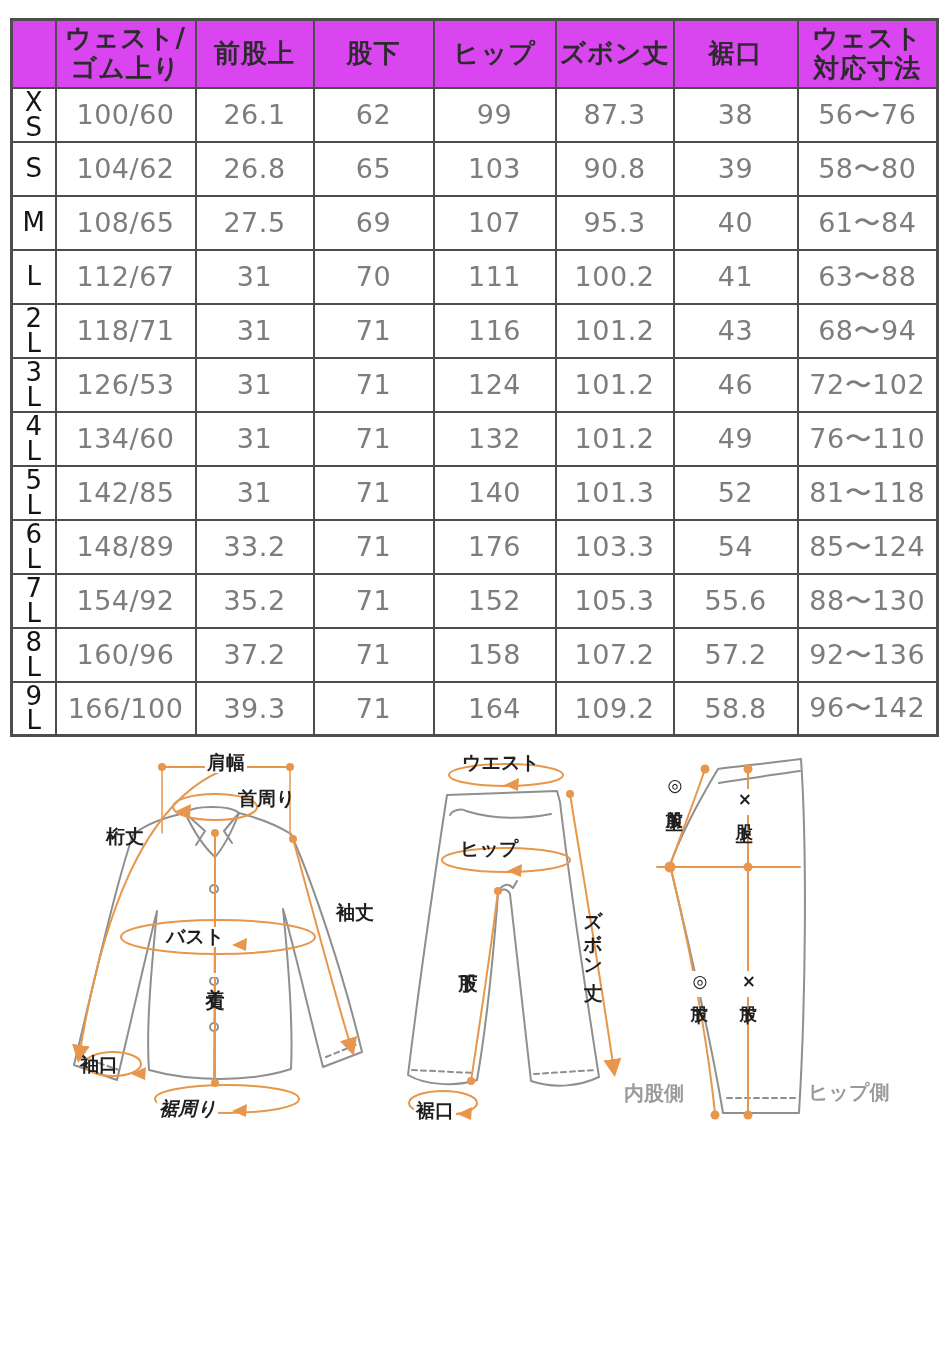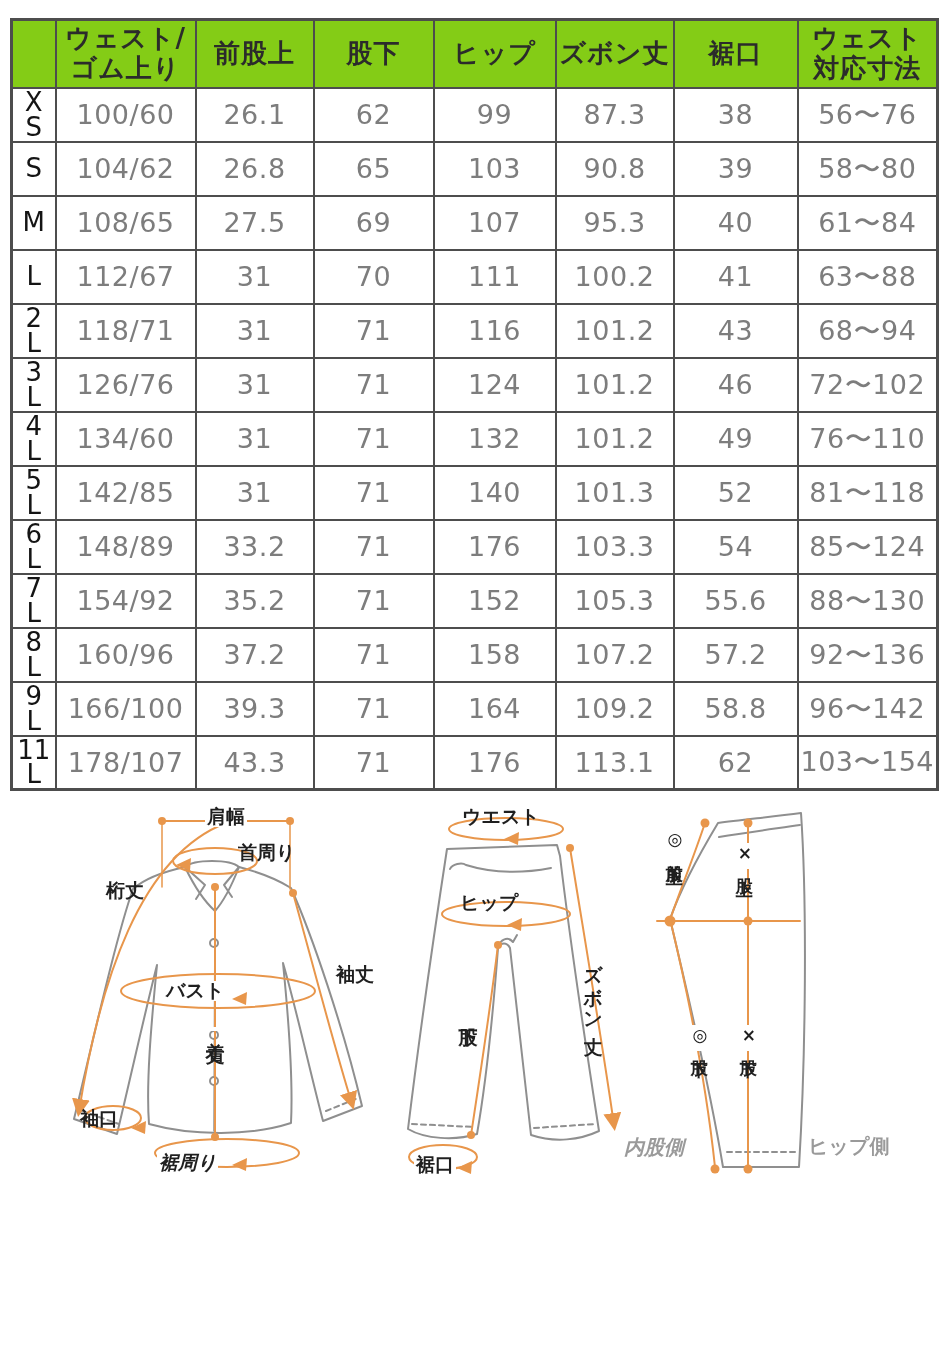--- a/index.html
+++ b/index.html
@@ -14,21 +14,21 @@
     margin:18px 0 0 10px;
     border:3px solid #4d4d4d;
     table-layout:fixed;
   }
   .size-table th, .size-table td {
     border:2px solid #4d4d4d;
     text-align:center; vertical-align:middle;
     white-space:pre-line;
   }
   .size-table thead th {
-    background:#84cc16; color:#2b2b2b;
+    background:#d946ef; color:#2b2b2b;
     font-size:26px; font-weight:bold; line-height:1.15;
     height:68px; letter-spacing:1px;
   }
   .size-table tbody th.size {
     background:#ffffff; color:#141414;
     font-size:26px; font-weight:normal; line-height:0.95;
   }
   .size-table tbody td {
     background:#ffffff; color:#7d7d7d;
     font-size:27px; height:54px; letter-spacing:0.5px;
@@ -136,21 +136,21 @@
       <td>31</td>
       <td>71</td>
       <td>116</td>
       <td>101.2</td>
       <td>43</td>
       <td>68〜94</td>
     </tr>
     <tr>
       <th class="size">3
 L</th>
-      <td>126/76</td>
+      <td>126/53</td>
       <td>31</td>
       <td>71</td>
       <td>124</td>
       <td>101.2</td>
       <td>46</td>
       <td>72〜102</td>
     </tr>
     <tr>
       <th class="size">4
 L</th>
@@ -209,31 +209,20 @@
     <tr>
       <th class="size">9
 L</th>
       <td>166/100</td>
       <td>39.3</td>
       <td>71</td>
       <td>164</td>
       <td>109.2</td>
       <td>58.8</td>
       <td>96〜142</td>
-    </tr>
-    <tr>
-      <th class="size">11
-L</th>
-      <td>178/107</td>
-      <td>43.3</td>
-      <td>71</td>
-      <td>176</td>
-      <td>113.1</td>
-      <td>62</td>
-      <td>103〜154</td>
     </tr>
   </tbody>
 </table>
 
 <div class="diagrams">
   <svg width="940" height="412" viewBox="0 0 412">
     <defs>
       <marker id="arr" markerWidth="9" markerHeight="9" refX="6" refY="4.5" orient="auto">
         <path d="M0,0 L9,4.5 L0,9 z" fill="#E8964B"></path>
       </marker>
@@ -311,31 +300,31 @@
       <circle cx="748" cy="120" r="4.5" fill="#E8964B" stroke="none"></circle>
       <circle cx="715" cy="368" r="4.5" fill="#E8964B" stroke="none"></circle>
       <circle cx="748" cy="368" r="4.5" fill="#E8964B" stroke="none"></circle>
     </g>
   </svg>
 
   <div class="dlabel onwhite center" style="left:226px; top:6px;">肩幅</div>
   <div class="dlabel" style="left:238px; top:42px;">首周り</div>
   <div class="dlabel" style="left:106px; top:80px;">桁丈</div>
   <div class="dlabel onwhite" style="left:164px; top:180px;">バスト</div>
-  <div class="dlabel" style="left:336px; top:164px;">袖丈</div>
+  <div class="dlabel" style="left:336px; top:156px;">袖丈</div>
   <div class="dlabel vlabel onwhite" style="left:203px; top:226px;">着丈</div>
   <div class="dlabel" style="left:80px; top:308px;">袖口</div>
   <div class="dlabel onwhite" style="left:157px; top:352px;font-style:italic;">裾周り</div>
 
   <div class="dlabel" style="left:462px; top:6px;">ウエスト</div>
   <div class="dlabel" style="left:460px; top:92px;">ヒップ</div>
   <div class="dlabel vlabel" style="left:583px; top:150px;">ズボン丈</div>
   <div class="dlabel vlabel onwhite" style="left:456px; top:212px;">股下</div>
   <div class="dlabel onwhite" style="left:414px; top:354px;">裾口</div>
 
   <div class="dlabel vlabel small onwhite" style="left:663px; top:28px;">◎前股上</div>
   <div class="dlabel vlabel small onwhite" style="left:733px; top:42px;">×股上</div>
   <div class="dlabel vlabel small onwhite" style="left:688px; top:224px;">◎股下</div>
   <div class="dlabel vlabel small onwhite" style="left:737px; top:224px;">×股下</div>
-  <div class="dlabel gray" style="left:624px; top:336px;font-style:italic;">内股側</div>
+  <div class="dlabel gray" style="left:624px; top:336px;">内股側</div>
   <div class="dlabel gray" style="left:808px; top:335px;">ヒップ側</div>
 
 </div>
 
 </body></html>

